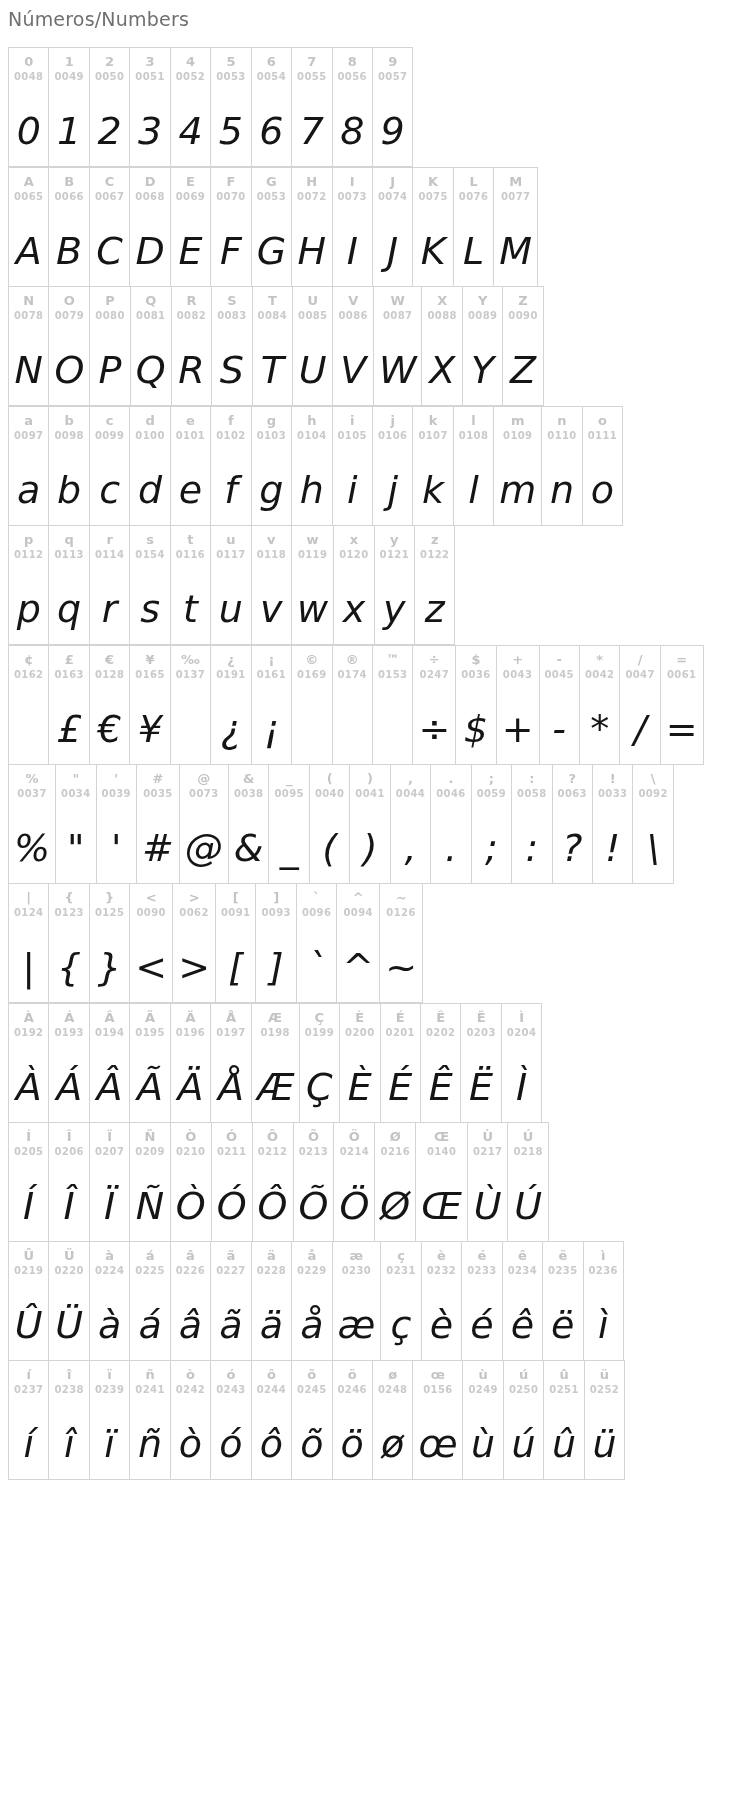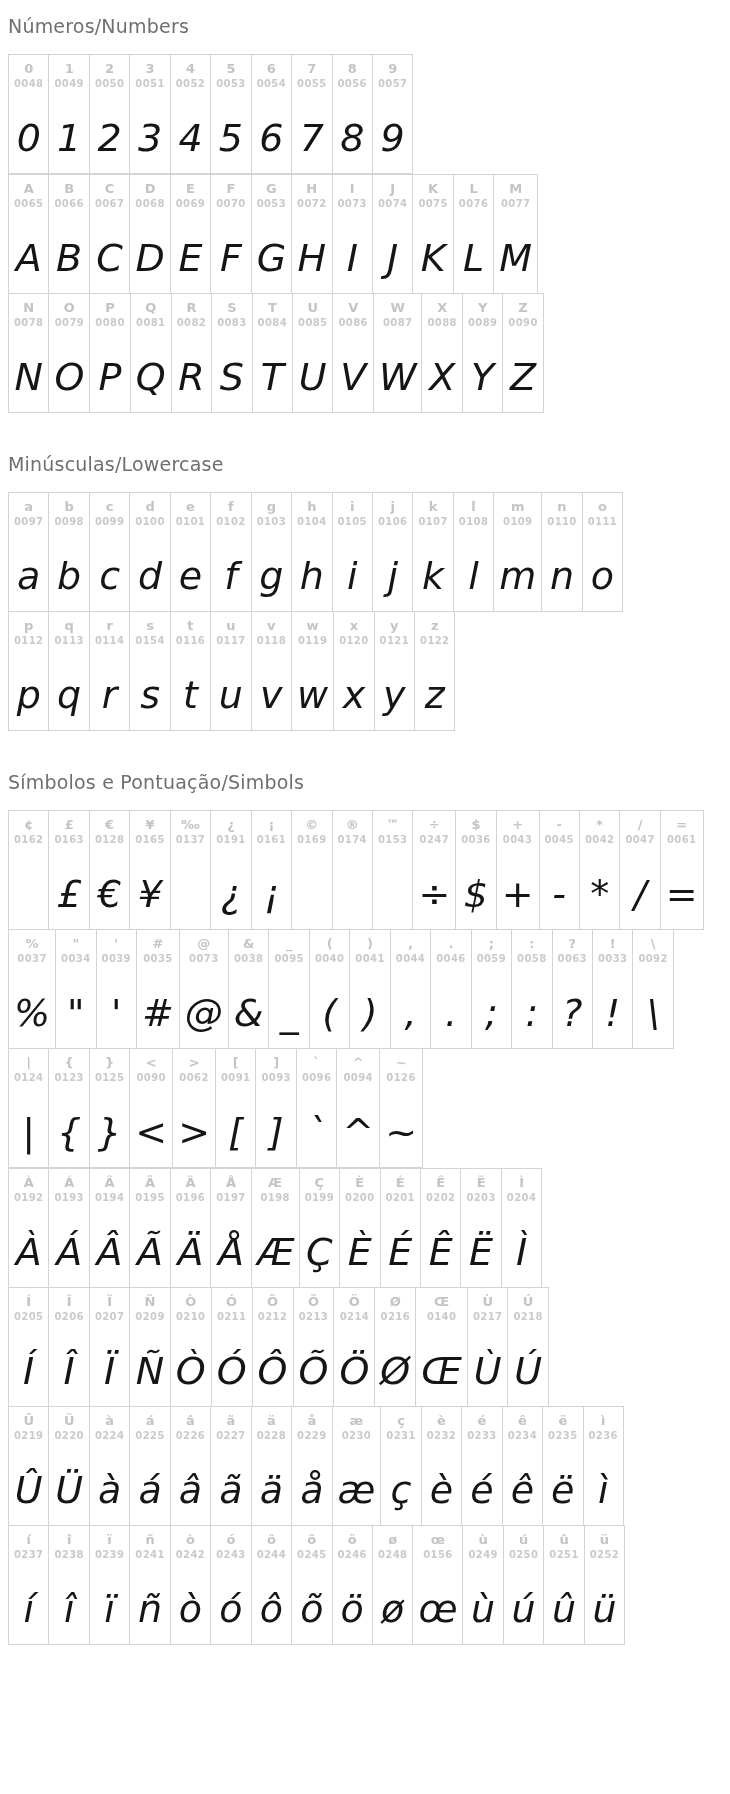--- a/index.html
+++ b/index.html
@@ -2,21 +2,21 @@
 <html><head>
 <meta charset="utf-8">
 <style>
   * { box-sizing: border-box; margin: 0; padding: 0; }
   html, body { background: #ffffff; }
   body {
     width: 730px;
     font-family: "DejaVu Sans", "Liberation Sans", sans-serif;
     -webkit-font-smoothing: antialiased;
   }
-  .page { padding: 15px 0 0 8px; }
+  .page { padding: 8px 0 0 8px; }
   .section { display: block; }
   .section-title {
     font-size: 19px;
     font-weight: 400;
     color: #6f6f6f;
     letter-spacing: 0.2px;
     margin: 40px 0 17px 0;
     line-height: 22px;
   }
   .section:first-child .section-title { margin-top: 0; }
@@ -259,21 +259,20 @@
             <div class="cell-glyph">Y</div>
           </div>
           <div class="cell">
             <div class="cell-char">Z</div>
             <div class="cell-code">0090</div>
             <div class="cell-glyph">Z</div>
           </div>
         </div></div>
     </section>
     <section class="section">
-      <h2 class="section-title">Minúsculas/Lowercase</h2>
       <div class="row-wrap"><div class="row">
           <div class="cell">
             <div class="cell-char">a</div>
             <div class="cell-code">0097</div>
             <div class="cell-glyph">a</div>
           </div>
           <div class="cell">
             <div class="cell-char">b</div>
             <div class="cell-code">0098</div>
             <div class="cell-glyph">b</div>
@@ -396,21 +395,20 @@
             <div class="cell-glyph">y</div>
           </div>
           <div class="cell">
             <div class="cell-char">z</div>
             <div class="cell-code">0122</div>
             <div class="cell-glyph">z</div>
           </div>
         </div></div>
     </section>
     <section class="section">
-      <h2 class="section-title">Símbolos e Pontuação/Simbols</h2>
       <div class="row-wrap"><div class="row">
           <div class="cell">
             <div class="cell-char">¢</div>
             <div class="cell-code">0162</div>
             <div class="cell-glyph"></div>
           </div>
           <div class="cell">
             <div class="cell-char">£</div>
             <div class="cell-code">0163</div>
             <div class="cell-glyph">£</div>

